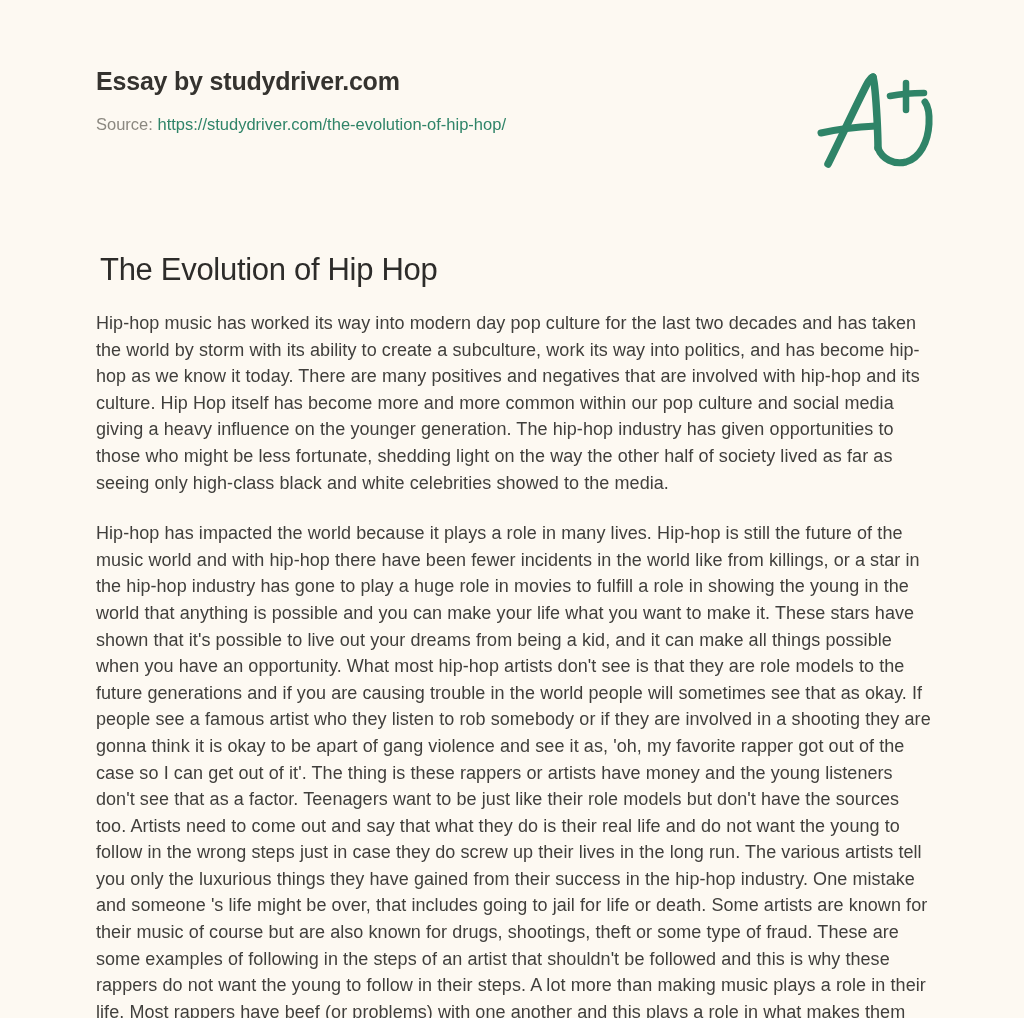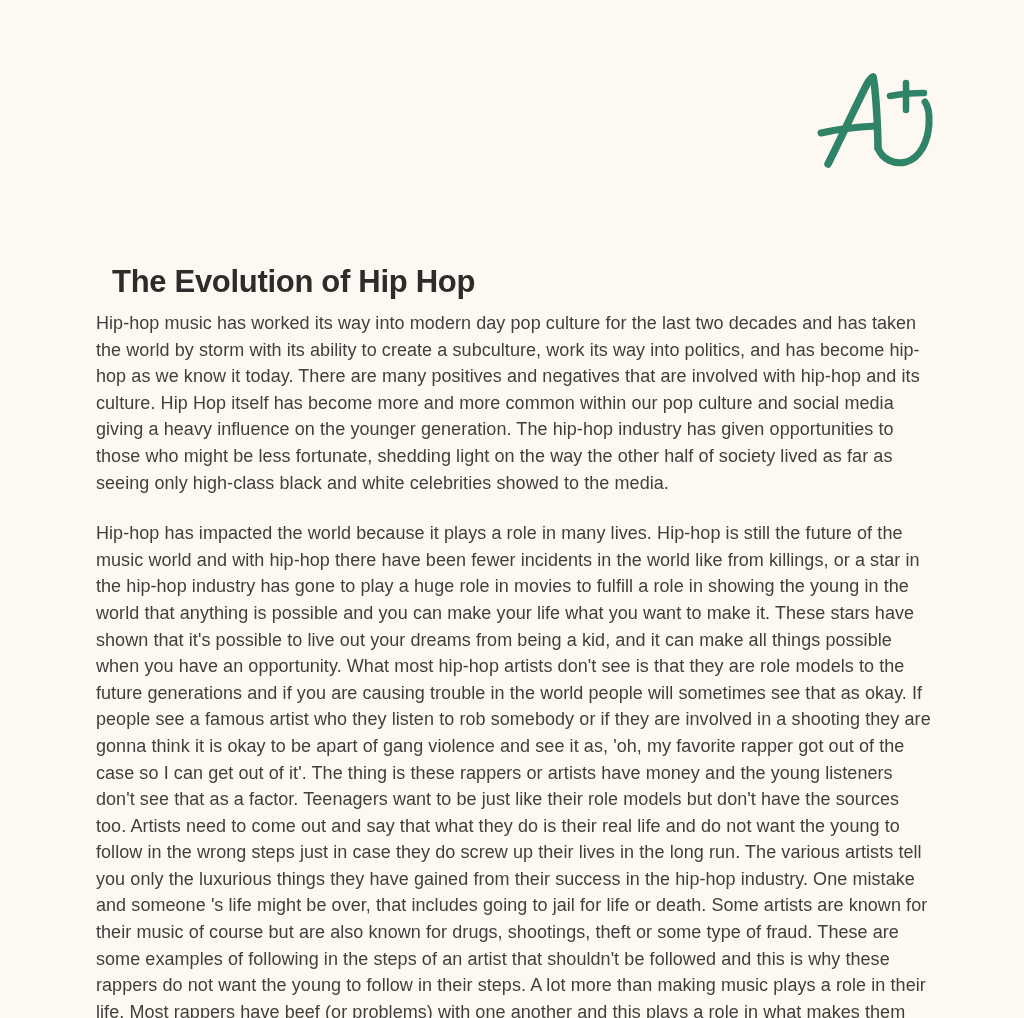--- a/index.html
+++ b/index.html
@@ -77,23 +77,23 @@
     display: block;
     width: 126px;
     height: 104px;
   }
 
   
   .doc-title {
     position: absolute;
     left: 96px;
     top: 247px;
-    margin: 16px;
+    margin: 4px;
     font-size: 31px;
-    font-weight: bold;
+    font-weight: normal;
     letter-spacing: -0.3px;
     color: #2d2c2a;
     line-height: 1.25;
   }
 
   
   .article {
     position: absolute;
     left: 96px;
     top: 310px;
@@ -114,20 +114,28 @@
     margin-bottom: 0;
   }
 </style>
 </head>
 <body>
 
 <div class="page">
 
   <div class="header">
 
+    <div class="header-text">
+      <div class="essay-by">Essay by studydriver.com</div>
+
+      <div class="source-line">
+        <span class="source-label">Source:</span>
+        <span class="source-url">https://studydriver.com/the-evolution-of-hip-hop/</span>
+      </div>
+    </div>
 
     <div class="logo">
       <svg viewBox="0 0 126 104" xmlns="http://www.w3.org/2000/svg" aria-hidden="true">
         <g fill="none" stroke="#2f8468" stroke-linecap="round" stroke-linejoin="round">
 
           <path d="M16 98 C 26 78, 40 48, 52 24 C 55 18, 58 12, 61 11" stroke-width="7.5"></path>
 
           <path d="M61 11 C 63 18, 64 34, 65 52 C 65.6 64, 66 74, 66 82" stroke-width="7.5"></path>
 
           <path d="M9 67 C 22 64, 44 61, 64 60" stroke-width="7"></path>

